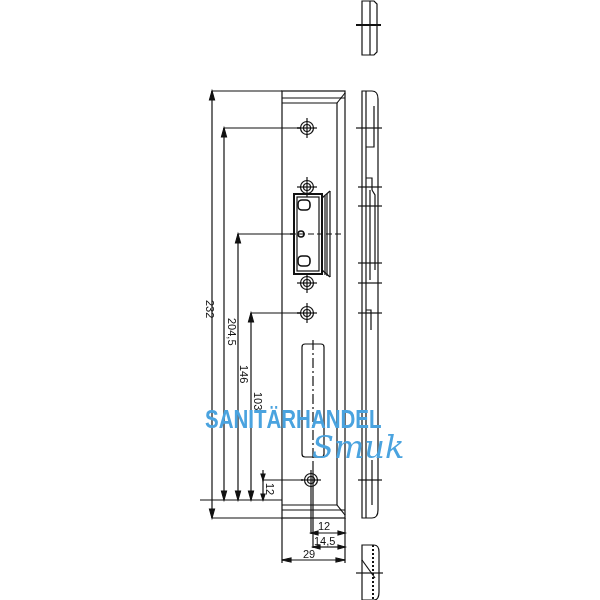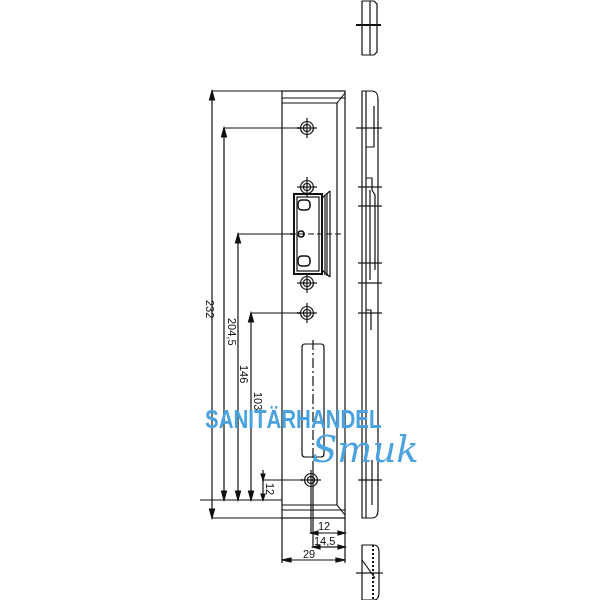--- a/index.html
+++ b/index.html
@@ -1,20 +1,20 @@
 <!DOCTYPE html>
 <html><head>
 <meta charset="utf-8">
 <style>
   html, body { margin: 0; padding: 0; background: #ffffff; }
   body { width: 600px; height: 600px; position: relative; overflow: hidden; font-family: "Liberation Sans", sans-serif; }
   svg { position: absolute; left: 0; top: 0; }
   .dimtext { font-family: "Liberation Sans", sans-serif; font-size: 11px; fill: #111; }
   .wm1 { position: absolute; left: 205px; top: 405px; font-family: "Liberation Sans", sans-serif; font-weight: bold; font-size: 25px; letter-spacing: 0px; color: #4aa3df; transform: scaleX(0.82); transform-origin: left top; white-space: nowrap; }
-  .wm2 { position: absolute; left: 312px; top: 428px; font-family: "DejaVu Serif", serif; font-style: italic; font-size: 37px; color: #4aa3df; white-space: nowrap; }
+  .wm2 { position: absolute; left: 312px; top: 428px; font-family: "DejaVu Serif", serif; font-style: italic; font-size: 32px; color: #4aa3df; white-space: nowrap; }
 </style>
 </head>
 <body>
 
 <svg width="600" height="600" viewBox="0 0 600 600" xmlns="http://www.w3.org/2000/svg" fill="none" stroke="#111" stroke-width="1.2">
 
   <g>
     <rect x="282" y="91" width="63" height="427"></rect>
     <line x1="282" y1="98" x2="345" y2="98"></line>
     <line x1="282" y1="103" x2="337" y2="103"></line>

